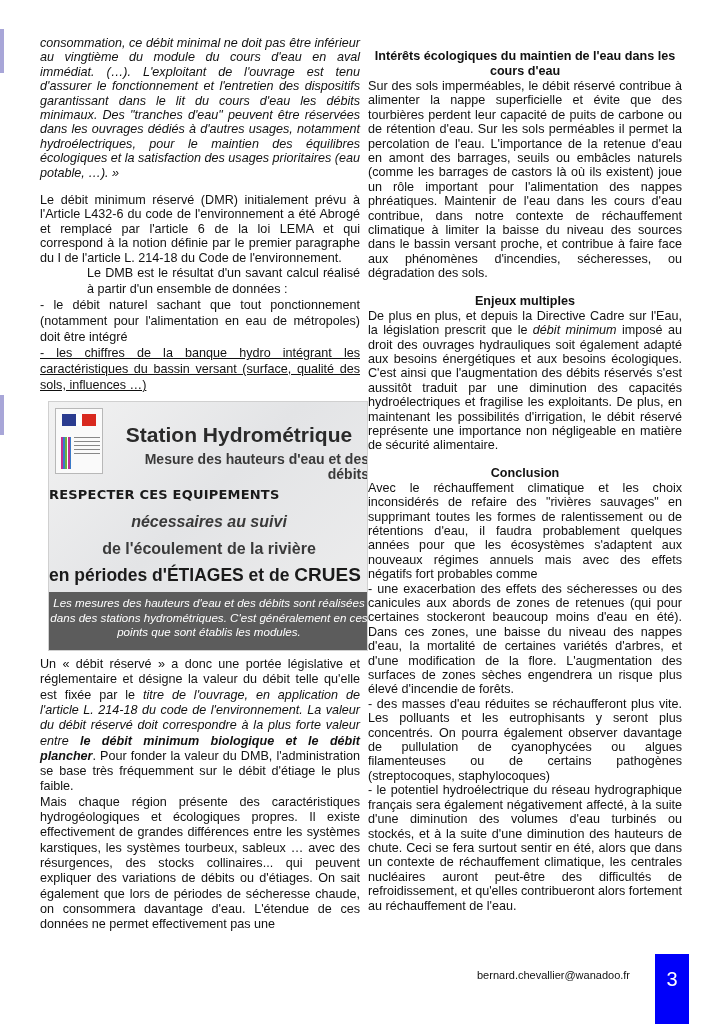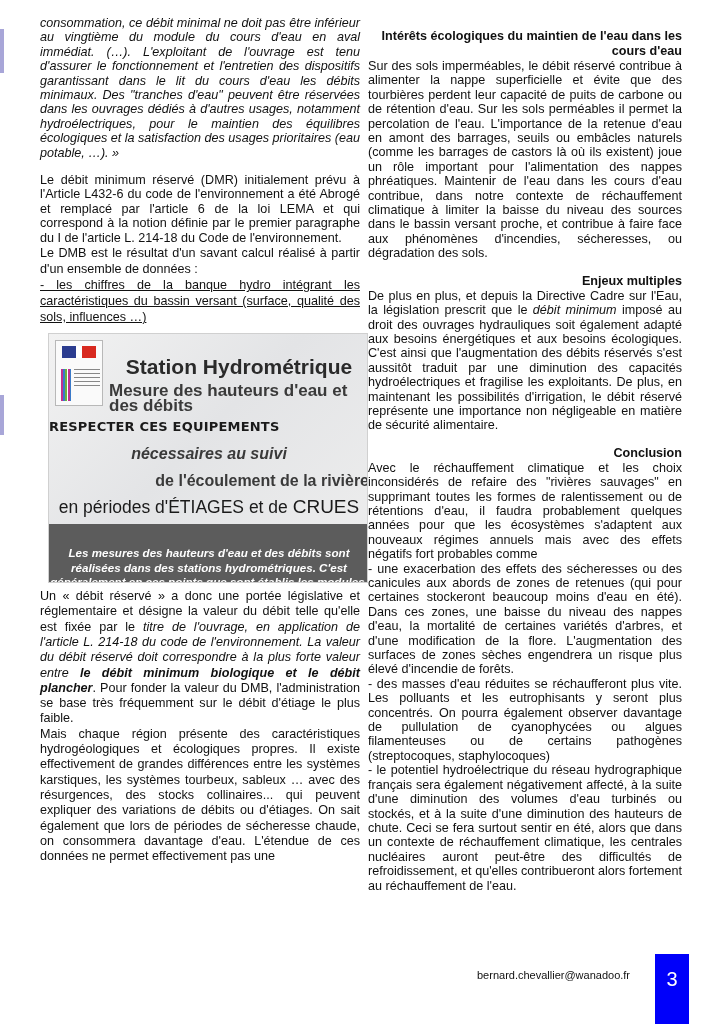--- a/index.html
+++ b/index.html
@@ -1,66 +1,67 @@
 <!DOCTYPE html>
 <html><head>
 <meta charset="utf-8">
 <style>
   html, body { margin:0; padding:0; }
   body { width:724px; height:1024px; background:#ffffff; position:relative; overflow:hidden;
          font-family:"Liberation Sans", sans-serif; color:#111; }
   .edge-bar { position:absolute; left:0; width:4px; background:#a8a6d8; }
   .edge-bar.top { top:29px; height:44px; }
   .edge-bar.mid { top:395px; height:40px; }
-  .col { position:absolute; top:16px; width:320px; font-size:12.6px; line-height:14.4px; text-align:justify; }
+  .col { position:absolute; top:36px; width:320px; font-size:12.6px; line-height:14.4px; text-align:justify; }
   .col.left { left:40px; }
   .col.right { left:368px; width:314px; }
   .col p { margin:0; }
   .it { font-style:italic; }
   .b { font-weight:bold; }
-  h3 { font-size:12.6px; font-weight:bold; margin:0; line-height:15px; text-align:right; }
+  h3 { font-size:12.6px; font-weight:bold; margin:0; line-height:15px; text-align:center; }
   .gap { height:13px; }
   .photo { position:relative; width:320px; height:250px; margin:8px 0 6px 8px;
            background:linear-gradient(135deg,#f2f2f2 0%,#e3e4e6 45%,#eeeeee 100%);
            border:1px solid #d0d0d0; box-sizing:border-box; overflow:hidden; }
   .photo .logo { position:absolute; left:6px; top:6px; width:48px; height:66px; background:#fafafa;
                  border:1px solid #b8b8b8; box-sizing:border-box; }
   .logo .flag { position:absolute; top:5px; left:6px; width:34px; height:12px;
                 background:linear-gradient(90deg,#2b3c8f 0 40%, #ffffff 40% 60%, #d8291f 60% 100%); }
   .logo .lines { position:absolute; top:28px; left:5px; width:10px; height:32px;
                  background:repeating-linear-gradient(90deg,#c03090 0 2px,#3a7ac8 2px 4px,#6cb03c 4px 6px,#ffffff 6px 7px); }
   .logo .txt { position:absolute; top:28px; left:18px; width:26px; height:20px;
                background:repeating-linear-gradient(180deg,#888 0 1px,transparent 1px 4px); }
   .sign-title { position:absolute; left:70px; top:26px; width:240px; text-align:center; font-size:21px;
                 font-weight:bold; color:#2a2a2a; }
-  .sign-sub { position:absolute; left:60px; top:50px; width:260px; text-align:left; font-size:17px;
+  .sign-sub { position:absolute; left:60px; top:50px; width:260px; text-align:right; font-size:14px;
               font-weight:bold; color:#3a3a3a; }
   .sign-respect { position:absolute; left:0; top:86px; width:320px; font-size:13px;
                   font-weight:bold; color:#1a1a1a; font-family:"DejaVu Sans", sans-serif; letter-spacing:0.2px; }
   .sign-l1 { position:absolute; left:0; top:113px; width:320px; text-align:center; font-size:16px; font-weight:bold; color:#3a3a3a;font-style:italic; }
-  .sign-l2 { position:absolute; left:0; top:140px; width:320px; text-align:right; font-size:16px; font-weight:bold; color:#3a3a3a; }
-  .sign-l3 { position:absolute; left:0; top:166px; width:320px; text-align:center; font-size:17.5px; font-weight:normal; color:#1a1a1a; }
+  .sign-l2 { position:absolute; left:0; top:140px; width:320px; text-align:center; font-size:16px; font-weight:bold; color:#3a3a3a; }
+  .sign-l3 { position:absolute; left:0; top:166px; width:320px; font-size:17.5px; font-weight:bold; color:#1a1a1a; }
   .sign-l3 .big { font-size:19px; }
   .caption { position:absolute; left:0; bottom:0; width:320px; height:58px; background:#5c5c5c; color:#ffffff;
-             font-style:italic; font-size:11.6px; line-height:14.6px; text-align:center; padding-top:22px; box-sizing:border-box;font-weight:bold; }
+             font-style:italic; font-size:11.6px; line-height:14.6px; text-align:center; padding-top:4px; box-sizing:border-box; }
   .footer-email { position:absolute; left:477px; top:969px; font-size:11px; color:#111; }
   .page-num { position:absolute; left:655px; top:954px; width:34px; height:70px; background:#0000fa; color:#ffffff;
               font-size:20px; text-align:center; padding-top:14px; box-sizing:border-box; }
 </style>
 </head>
 <body>
 
 <div class="edge-bar top"></div>
 <div class="edge-bar mid"></div>
 
 <div class="col left">
   <p class="it">consommation, ce débit minimal ne doit pas être inférieur au vingtième du module du cours d'eau en aval immédiat. (…). L'exploitant de l'ouvrage est tenu d'assurer le fonctionnement et l'entretien des dispositifs garantissant dans le lit du cours d'eau les débits minimaux. Des "tranches d'eau" peuvent être réservées dans les ouvrages dédiés à d'autres usages, notamment hydroélectriques, pour le maintien des équilibres écologiques et la satisfaction des usages prioritaires (eau potable, …). »</p>
   <div class="gap"></div>
   <p>Le débit minimum réservé (DMR) initialement prévu à l'Article L432-6 du code de l'environnement a été Abrogé et remplacé par l'article 6 de la loi LEMA et qui correspond à la notion définie par le premier paragraphe du I de l'article L. 214-18 du Code de l'environnement.</p>
-  <p style="line-height:16px;">Le DMB est le résultat d'un savant calcul réalisé à partir d'un ensemble de données :</p>
+  <p style="line-height:16px;margin-left:47px;">Le DMB est le résultat d'un savant calcul réalisé à partir d'un ensemble de données :</p>
+  <p style="line-height:16px;">- le débit naturel sachant que tout ponctionnement (notamment pour l'alimentation en eau de métropoles) doit être intégré</p>
   <p style="line-height:16px;text-decoration:underline;">- les chiffres de la banque hydro intégrant les caractéristiques du bassin versant (surface, qualité des sols, influences …)</p>
 
   <div class="photo">
     <div class="logo">
       <div class="flag"></div>
       <div class="lines"></div>
       <div class="txt"></div>
     </div>
     <div class="sign-title">Station Hydrométrique</div>
     <div class="sign-sub">Mesure des hauteurs d'eau et des débits</div>

